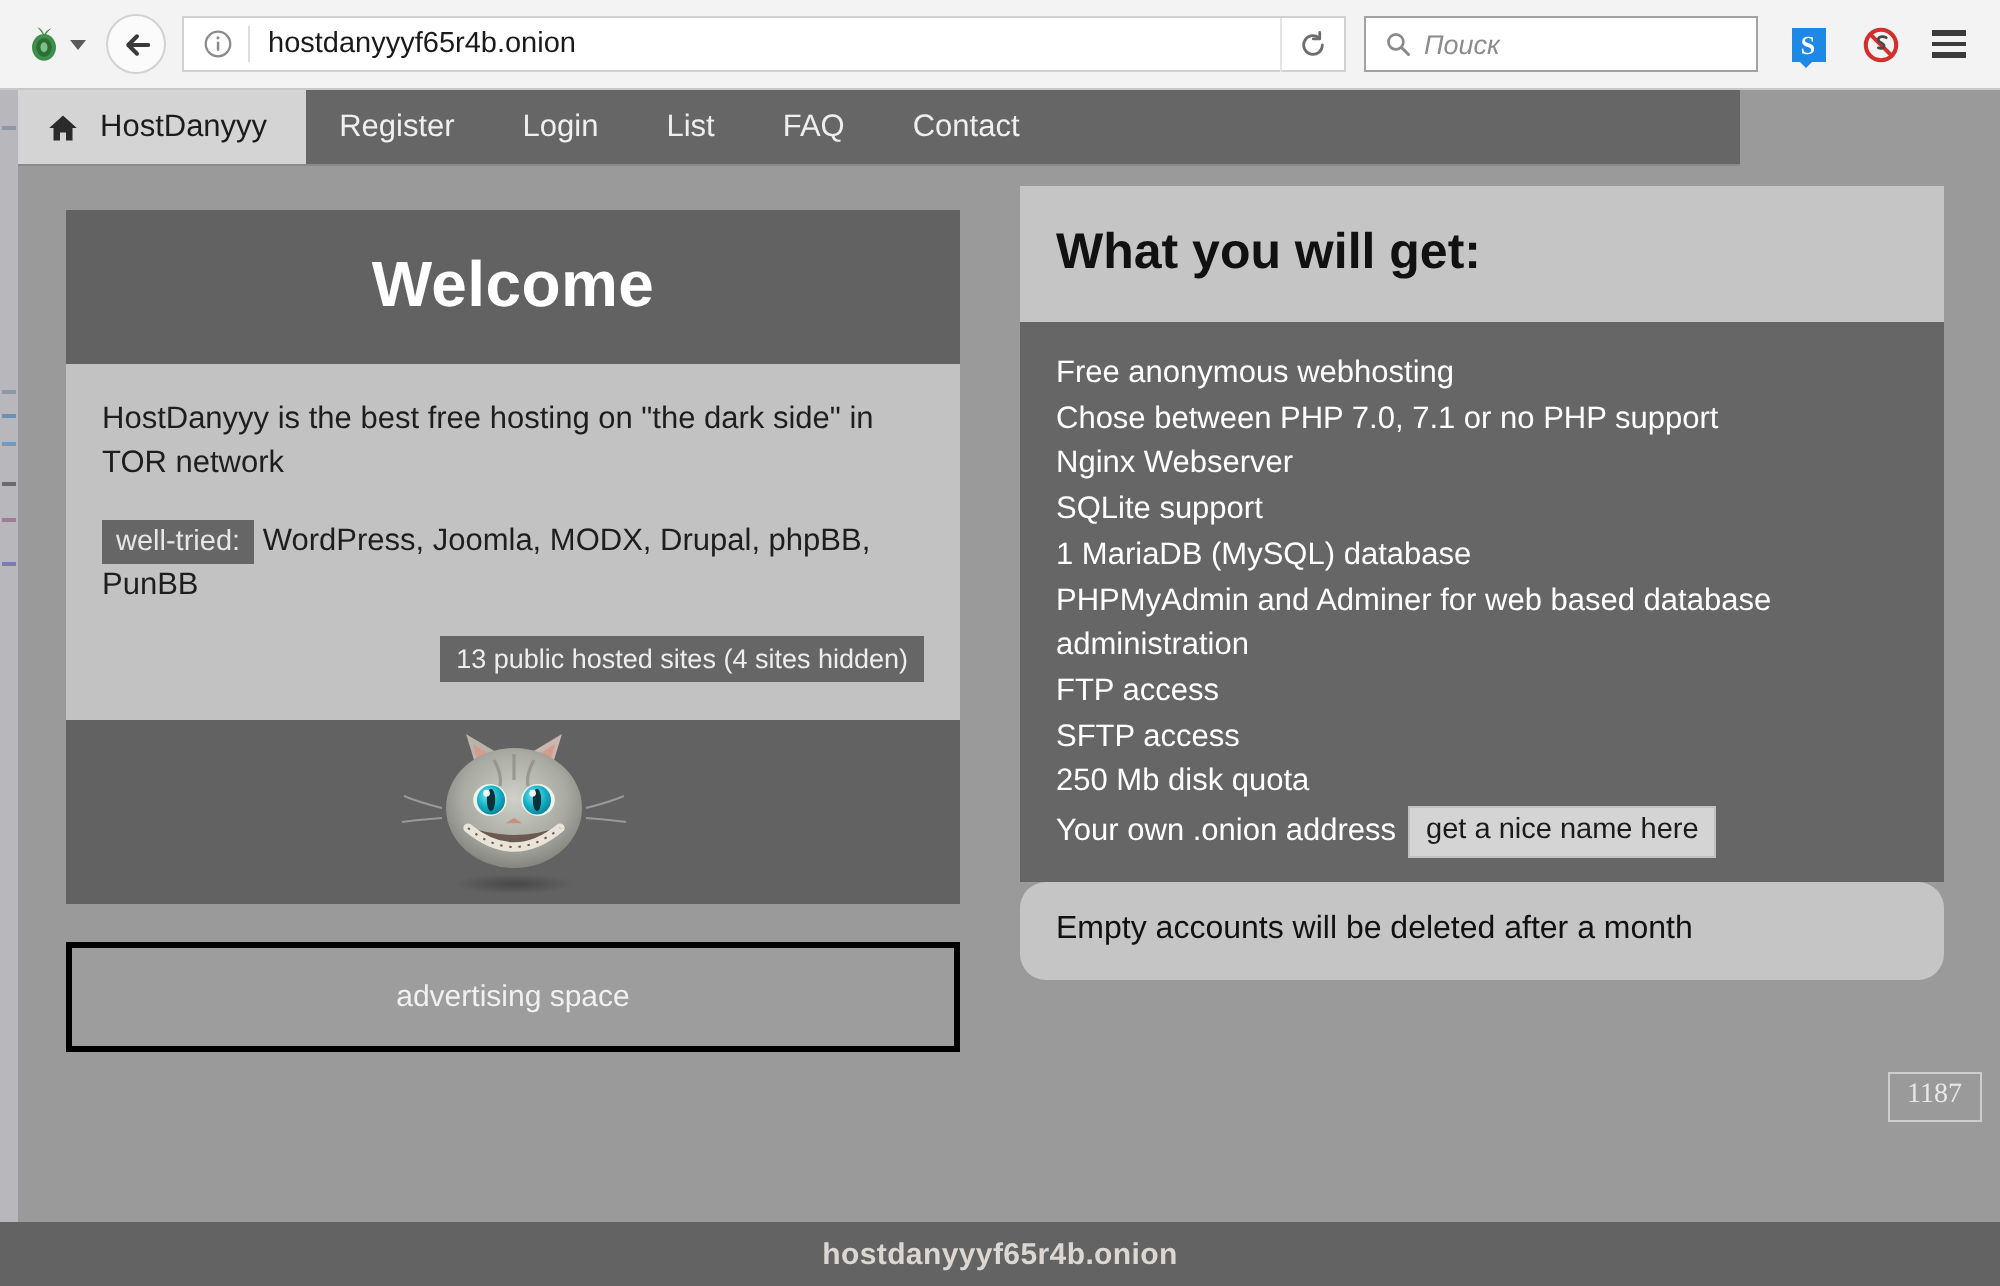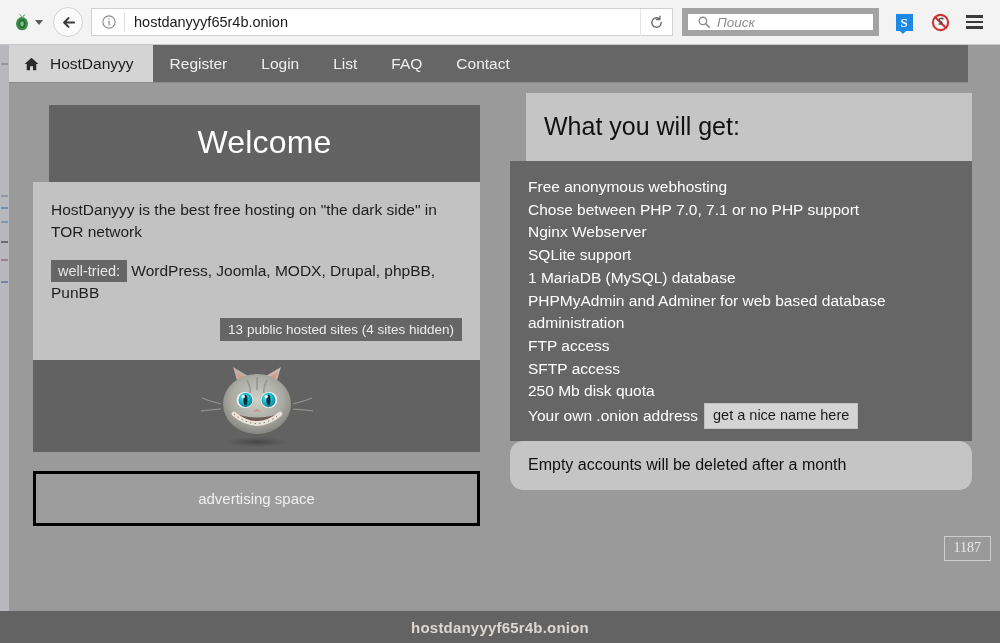--- a/index.html
+++ b/index.html
@@ -63,21 +63,21 @@
   }
   .reload-btn {
     width: 32px; height: 27px; flex: none;
     border-left: 1px solid #e4e4e4;
     display: flex; align-items: center; justify-content: center; cursor: pointer;
   }
   .reload-glyph { width: 15px; height: 15px; display: block; }
 
   #searchbar {
     flex: 0 0 197px; height: 28px; margin-left: 9px;
-    background: #fff; border: 6px solid #a3a3a3;
+    background: #fff; border: 1px solid #a3a3a3;
     display: flex; align-items: center;
   }
   .search-glyph { width: 14px; height: 14px; margin: 0 6px 0 9px; display: block; flex: none; }
   #search-ph { font-size: 13.5px; font-style: italic; color: #8c8c8c; }
 
   .ext-btn { width: 26px; height: 30px; display: flex; align-items: center; justify-content: center; cursor: pointer; }
   .ext-s {
     width: 17px; height: 17px; background: #1e88e5; color: #fff;
     font-size: 13px; font-weight: bold; line-height: 17px; text-align: center;
     font-family: "Liberation Serif", serif;
@@ -91,41 +91,41 @@
   .noscript-glyph { width: 19px; height: 19px; display: block; }
 
   .menu-btn {
     width: 30px; height: 30px; margin-left: 6px; cursor: pointer;
     display: flex; flex-direction: column; justify-content: center; align-items: center; gap: 3px;
   }
   .menu-btn i { display: block; width: 17px; height: 2.5px; background: #3b3b3b; }
 
   
   #navbar {
-    position: absolute; left: 9px; top: 45px; width: 959px; height: 38px;
+    position: absolute; left: 9px; top: 45px; width: 861px; height: 38px;
     background: #666666;
     display: flex; align-items: stretch;
     border-bottom: 1px solid #8a8a8a;
   }
   .nav-brand {
     background: #d4d4d4; color: #1c1c1c;
     display: flex; align-items: center; gap: 11px;
     padding: 0 19px 0 15px; font-size: 15.5px; cursor: pointer;
   }
   .home-glyph { width: 15px; height: 14px; display: block; }
   .nav-item {
     display: flex; align-items: center; padding: 0 17px;
     color: #efefef; font-size: 15.5px; cursor: pointer;
   }
 
   
   #page { position: absolute; left: 9px; top: 83px; width: 991px; height: 528px; background: #9a9a9a; }
 
   .panel { position: absolute; }
-  .panel-head { font-weight: normal; margin-left: 16px; }
+  .panel-head { font-weight: bold; }
 
   
   #welcome-panel { left: 24px; top: 22px; width: 447px; }
   #welcome-head {
     background: #626262; color: #fff;
     text-align: center; font-size: 32px; padding: 19px 0 21px;
     letter-spacing: .2px;
   }
   #welcome-body {
     background: #c2c2c2; color: #1e1e1e;

